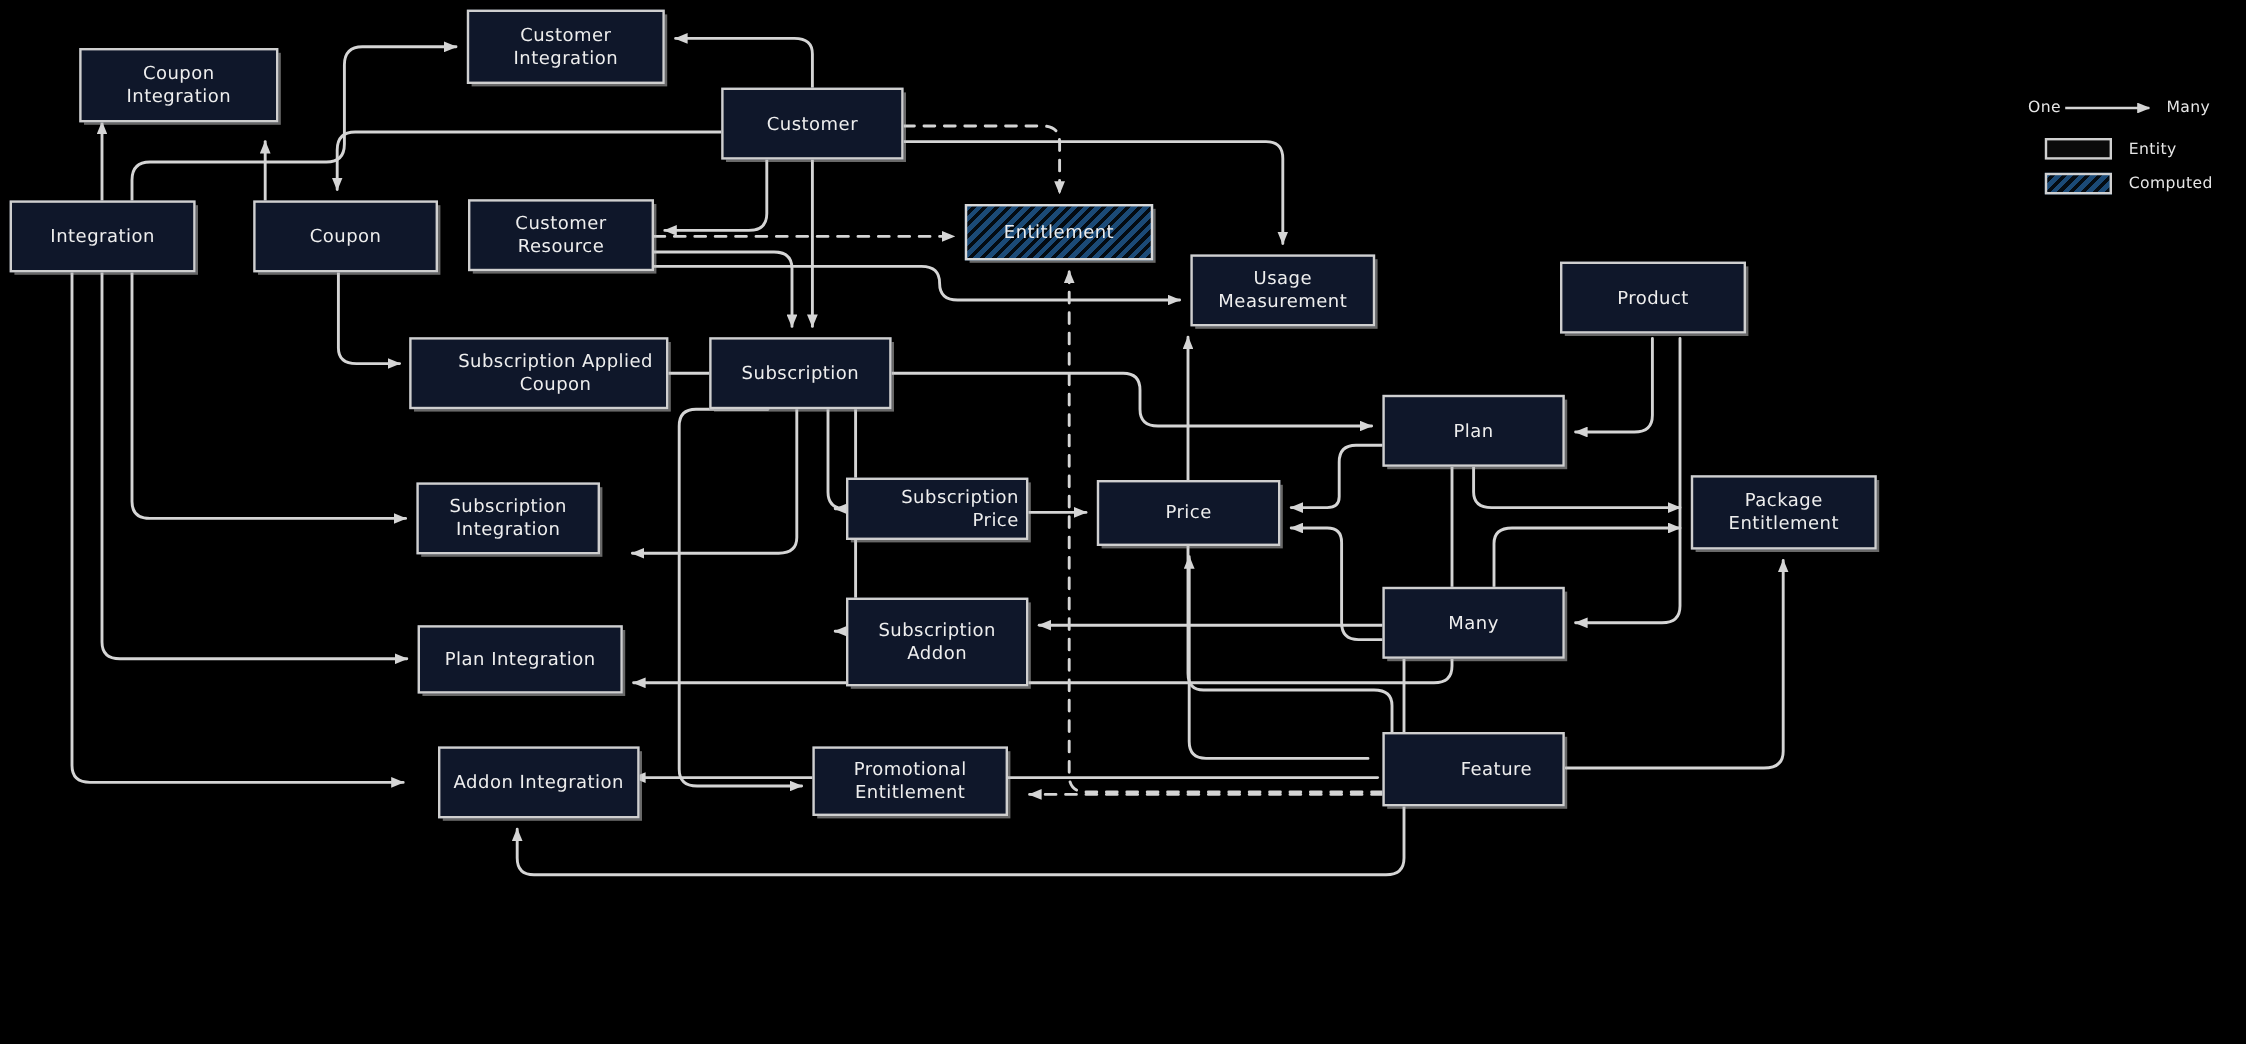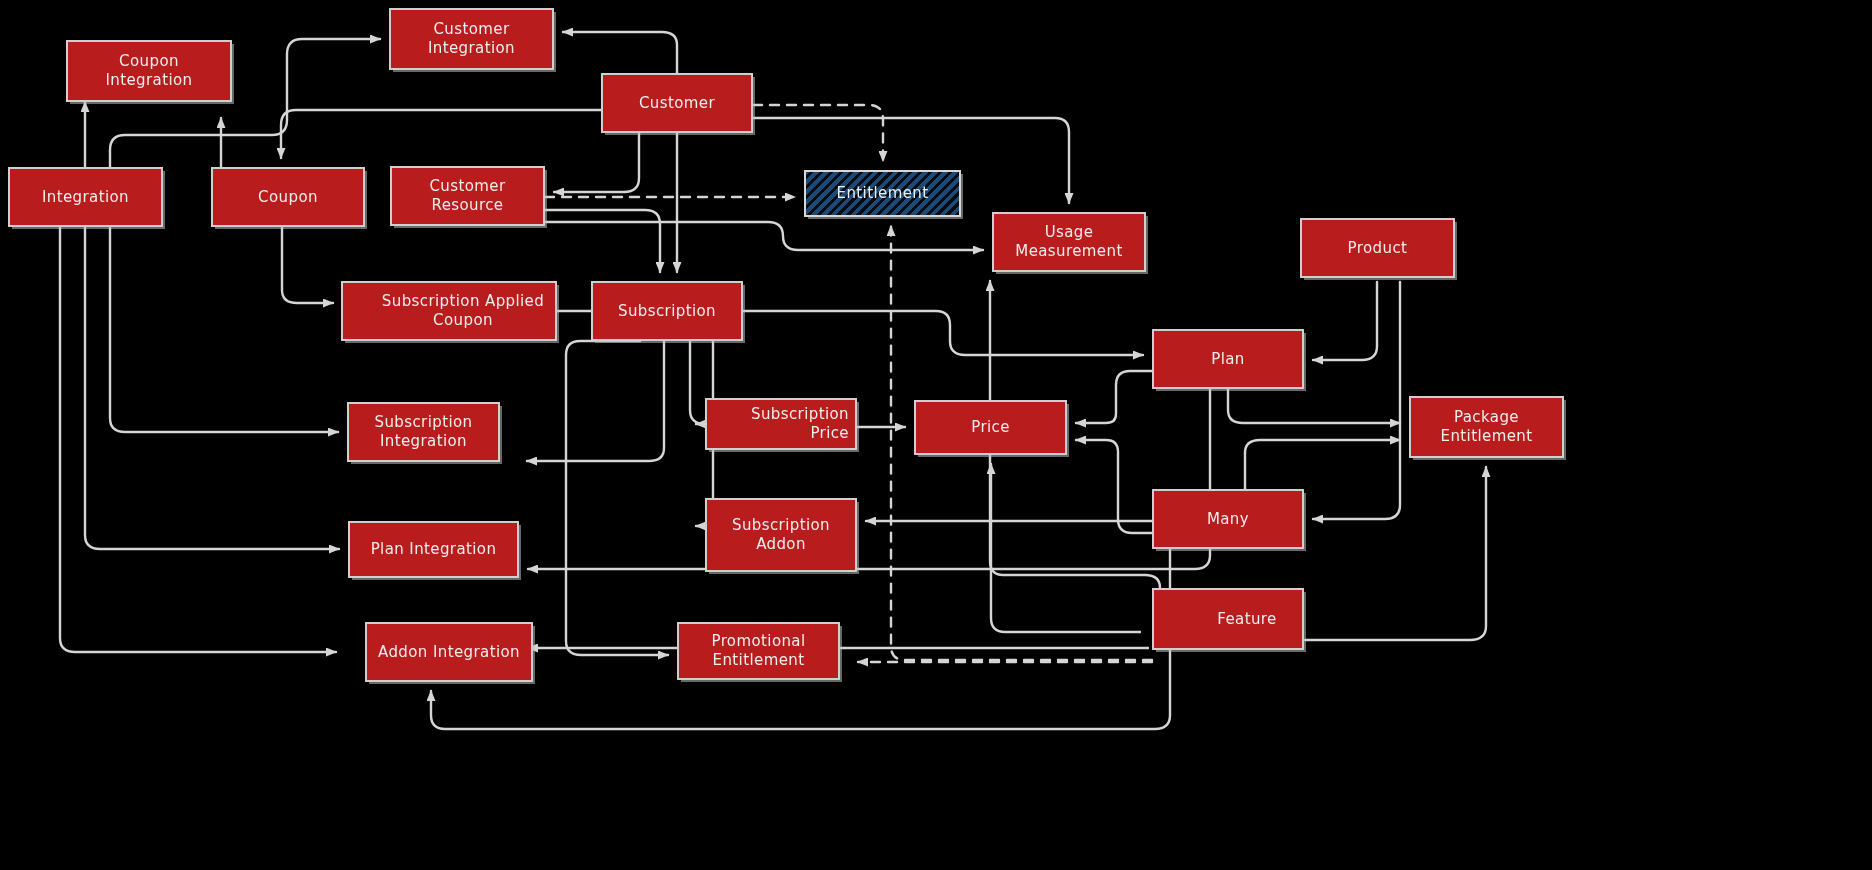--- a/index.html
+++ b/index.html
@@ -7,21 +7,21 @@
   body{
     width:1872px;height:870px;overflow:hidden;
     font-family:"DejaVu Sans","Liberation Sans",sans-serif;
     background:#000;color:#e8e8e8;
   }
   #canvas{position:relative;width:1872px;height:870px;background:#000;}
   svg.edges{position:absolute;left:0;top:0;width:1872px;height:870px;}
 
   .node{
     position:absolute;
-    background:#b91c1c;
+    background:#0f172a;
     border:2px solid #cfcfcf;
     box-sizing:border-box;
     display:flex;align-items:center;justify-content:center;
     text-align:center;
     color:#eeeeee;
     font-size:15px;
     line-height:1.25;
     letter-spacing:.4px;
     box-shadow:3px 3px 0 -1px rgba(190,190,190,.55);
   }
@@ -196,25 +196,51 @@
       </div>
       <div class="node" style="left: 1152px; top: 489px; width: 152px; height: 60px;">
         <span>Many</span>
       </div>
       <div class="node" style="left: 705px; top: 498px; width: 152px; height: 74px;">
         <span>Subscription Addon</span>
       </div>
       <div class="node" style="left: 348px; top: 521px; width: 171px; height: 57px;">
         <span>Plan Integration</span>
       </div>
-      <div class="node" style="left: 1152px; top: 588px; width: 152px; height: 62px; padding-left: 38px;">
+      <div class="node" style="left: 1152px; top: 610px; width: 152px; height: 62px; padding-left: 38px;">
         <span>Feature</span>
       </div>
       <div class="node" style="left: 345px; top: 622px; width: 168px; height: 60px; margin-left: 20px;">
         <span>Addon Integration</span>
       </div>
       <div class="node" style="left: 677px; top: 622px; width: 163px; height: 58px;">
         <span>Promotional Entitlement</span>
       </div>
     </div>
 
+  <div class="legend">
+
+    <div class="legend-row" style="left:0;top:0;">
+      <span class="legend-label">One</span>
+      <svg class="legend-arrow-svg" width="88" height="12" viewBox="0 0 88 12">
+        <defs>
+          <marker id="ah2" markerWidth="11" markerHeight="9" refX="10" refY="4.5" orient="auto" markerUnits="userSpaceOnUse">
+            <path d="M0,0 L11,4.5 L0,9 Z" fill="#d5d5d5"></path>
+          </marker>
+        </defs>
+        <path d="M4,6 L74,6" stroke="#d5d5d5" stroke-width="2.2" fill="none" marker-end="url(#ah2)"></path>
+      </svg>
+      <span class="legend-label">Many</span>
+    </div>
+
+    <div class="legend-row" style="left:14px;top:33px;">
+      <div class="legend-swatch"></div>
+      <span class="legend-label" style="margin-left:14px;">Entity</span>
+    </div>
+
+    <div class="legend-row" style="left:14px;top:62px;">
+      <div class="legend-swatch computed"></div>
+      <span class="legend-label" style="margin-left:14px;">Computed</span>
+    </div>
+
+  </div>
 
 </div>
 
 </body></html>

